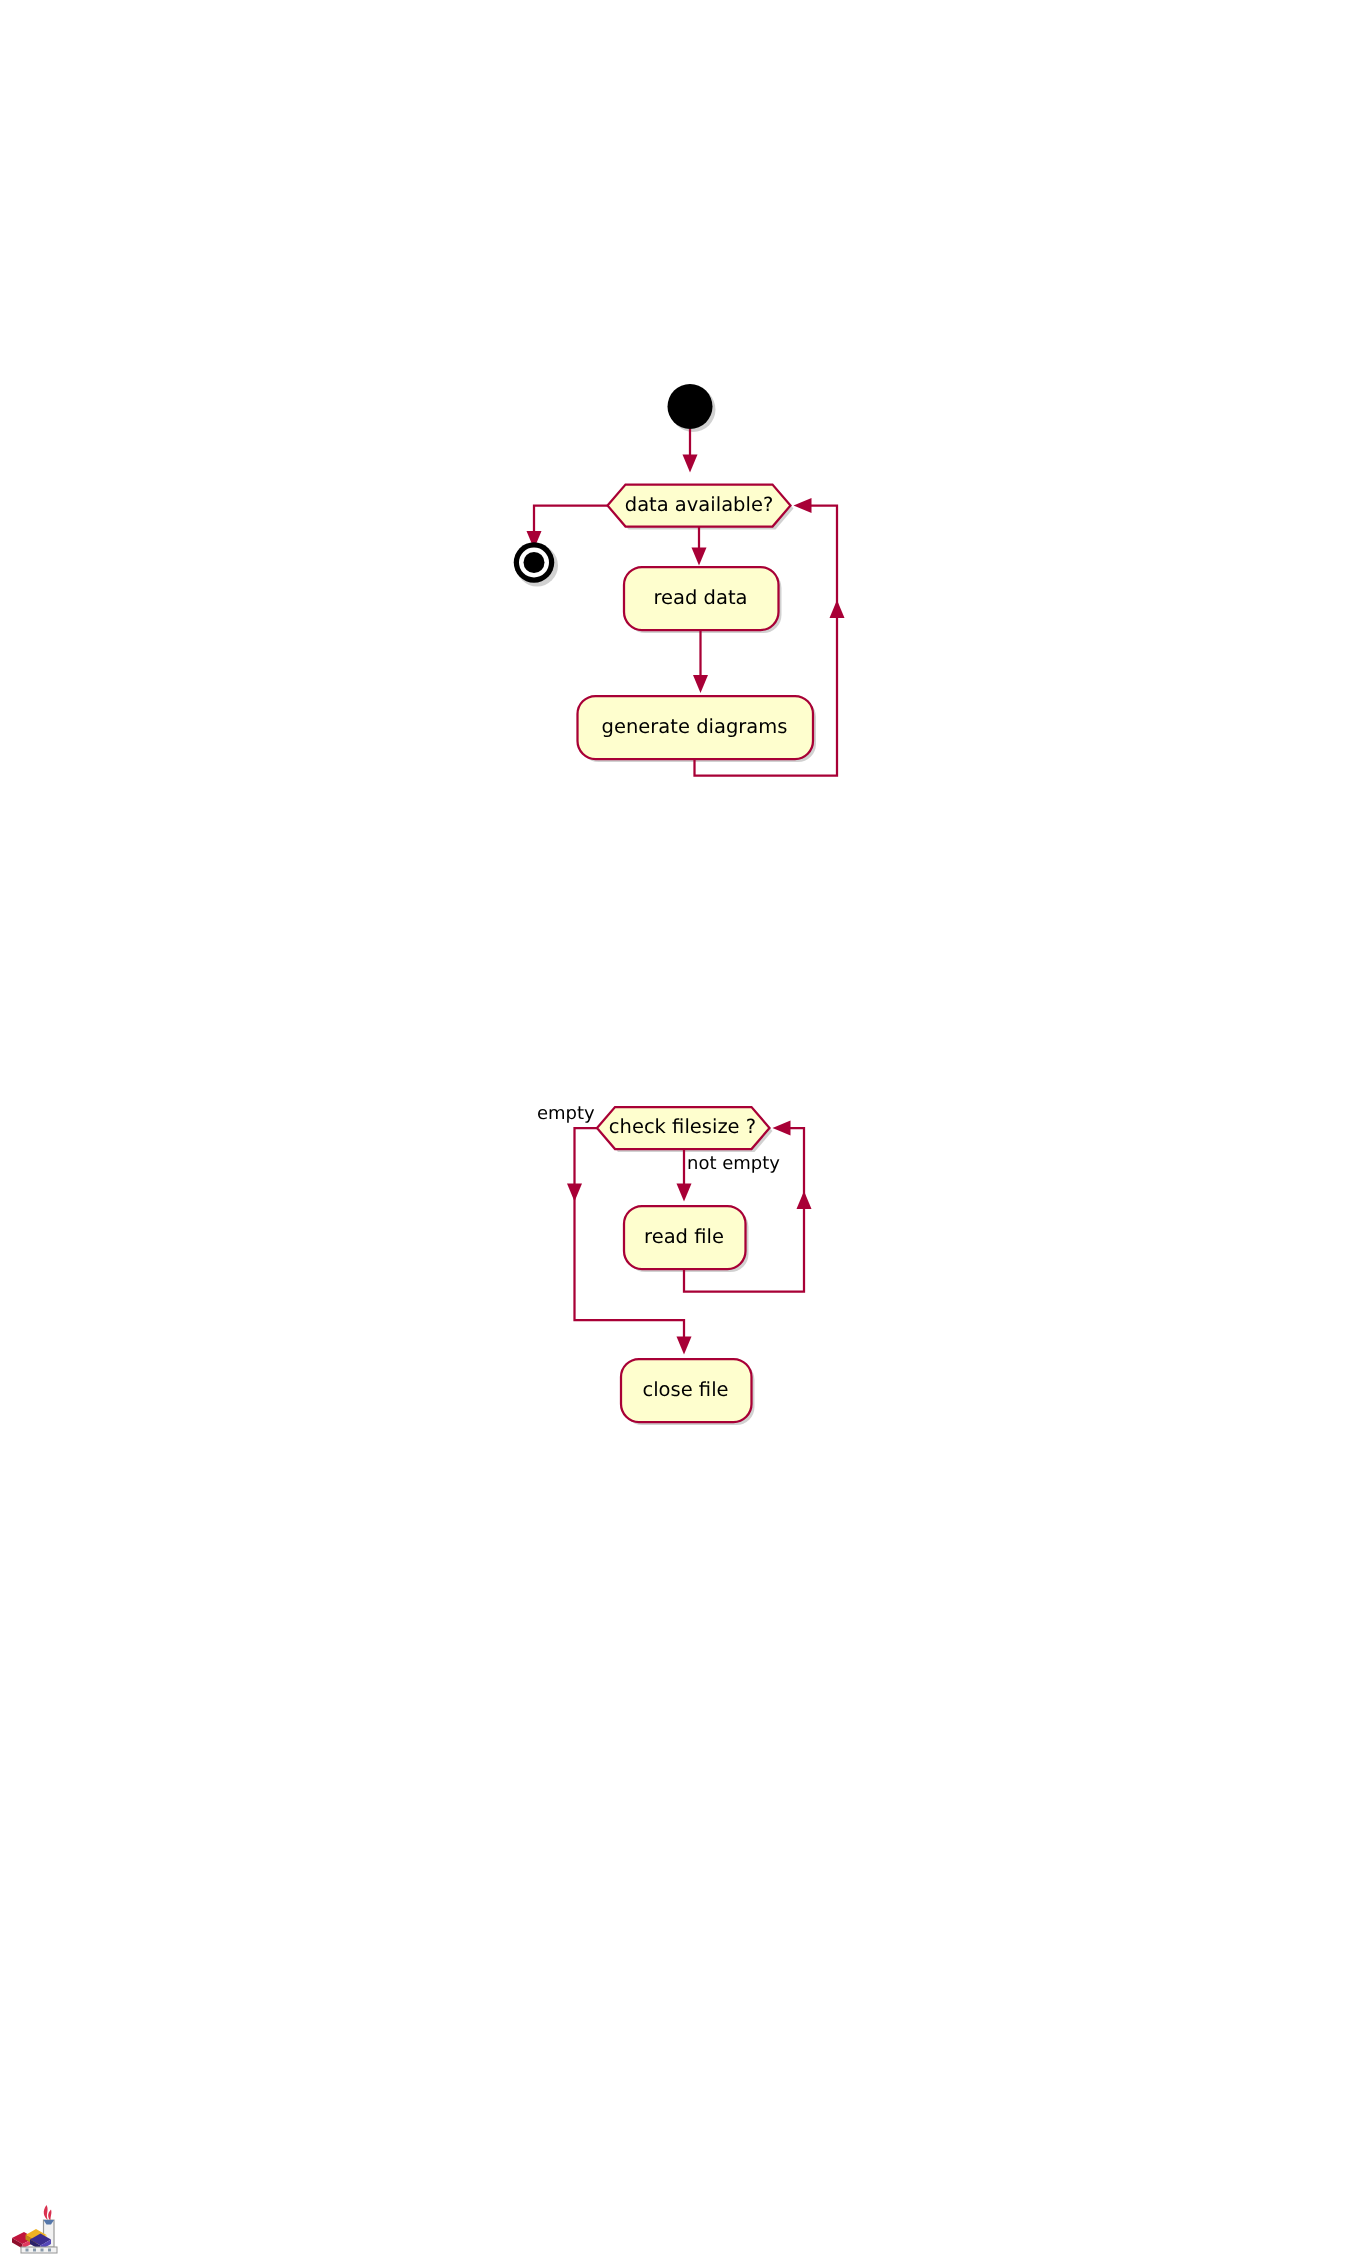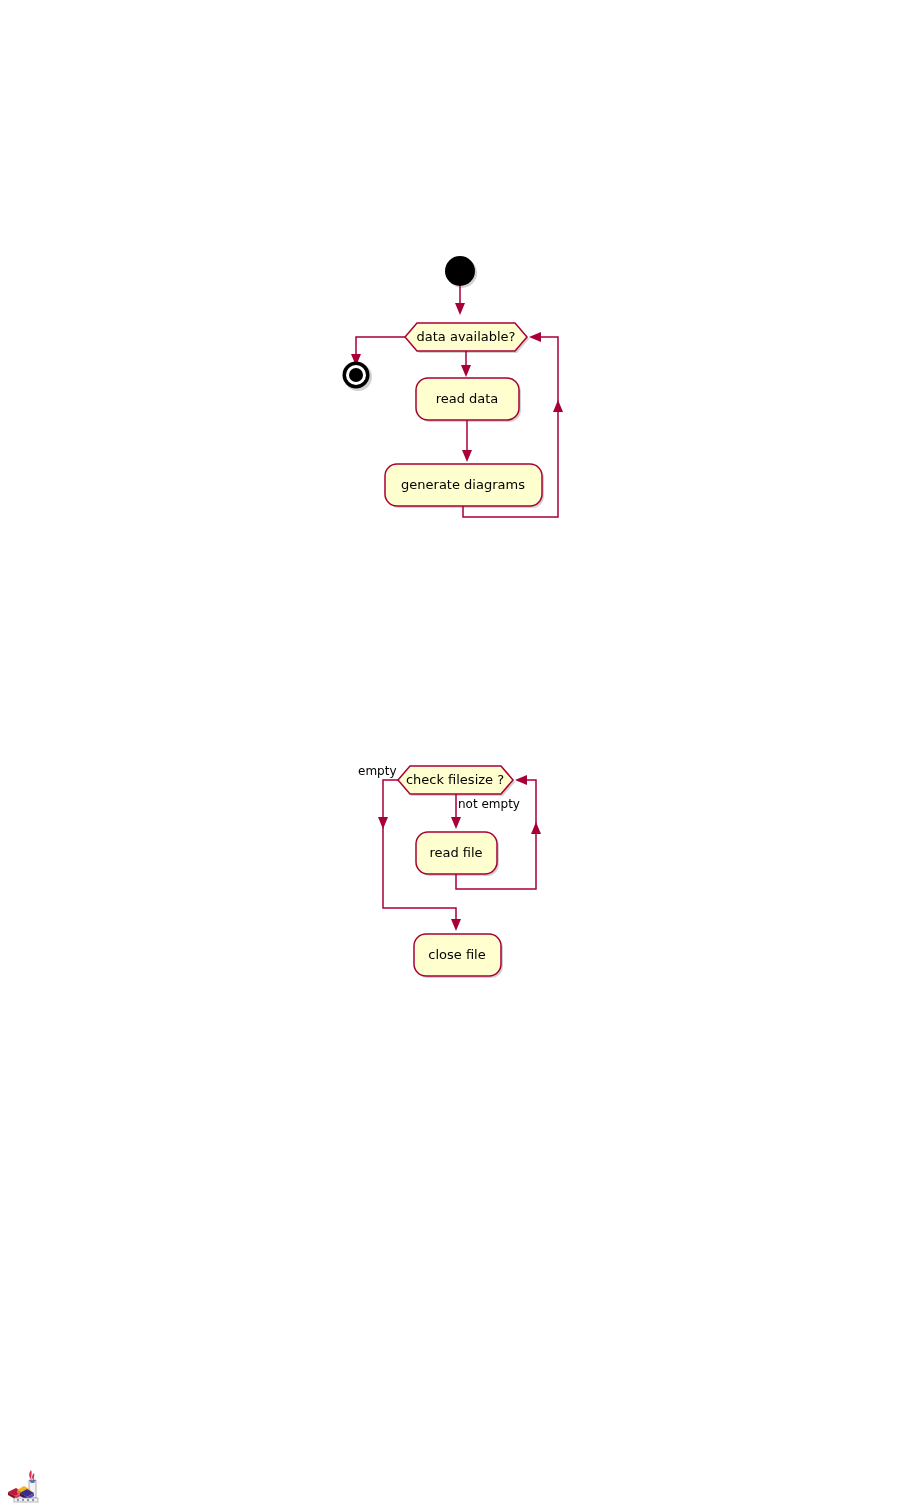--- a/index.html
+++ b/index.html
@@ -19,21 +19,21 @@
     position: absolute;
     left: 0; top: 0;
     width: 908px;
     height: 1072px;
     background: #FFFFFF;
   }
   .diagram {
     position: absolute;
   }
   #diagram-1 { left: 320px; top: 240px; }
-  #diagram-2 { left: 340px; top: 744px; }
+  #diagram-2 { left: 340px; top: 716px; }
   #plantuml-logo { left: 6px; top: 1466px; }
 
   svg { display: block; overflow: visible; }
 
   .node-text {
     font-family: "DejaVu Sans", sans-serif;
     font-size: 13px;
     fill: #000000;
     text-anchor: middle;
     dominant-baseline: middle;

